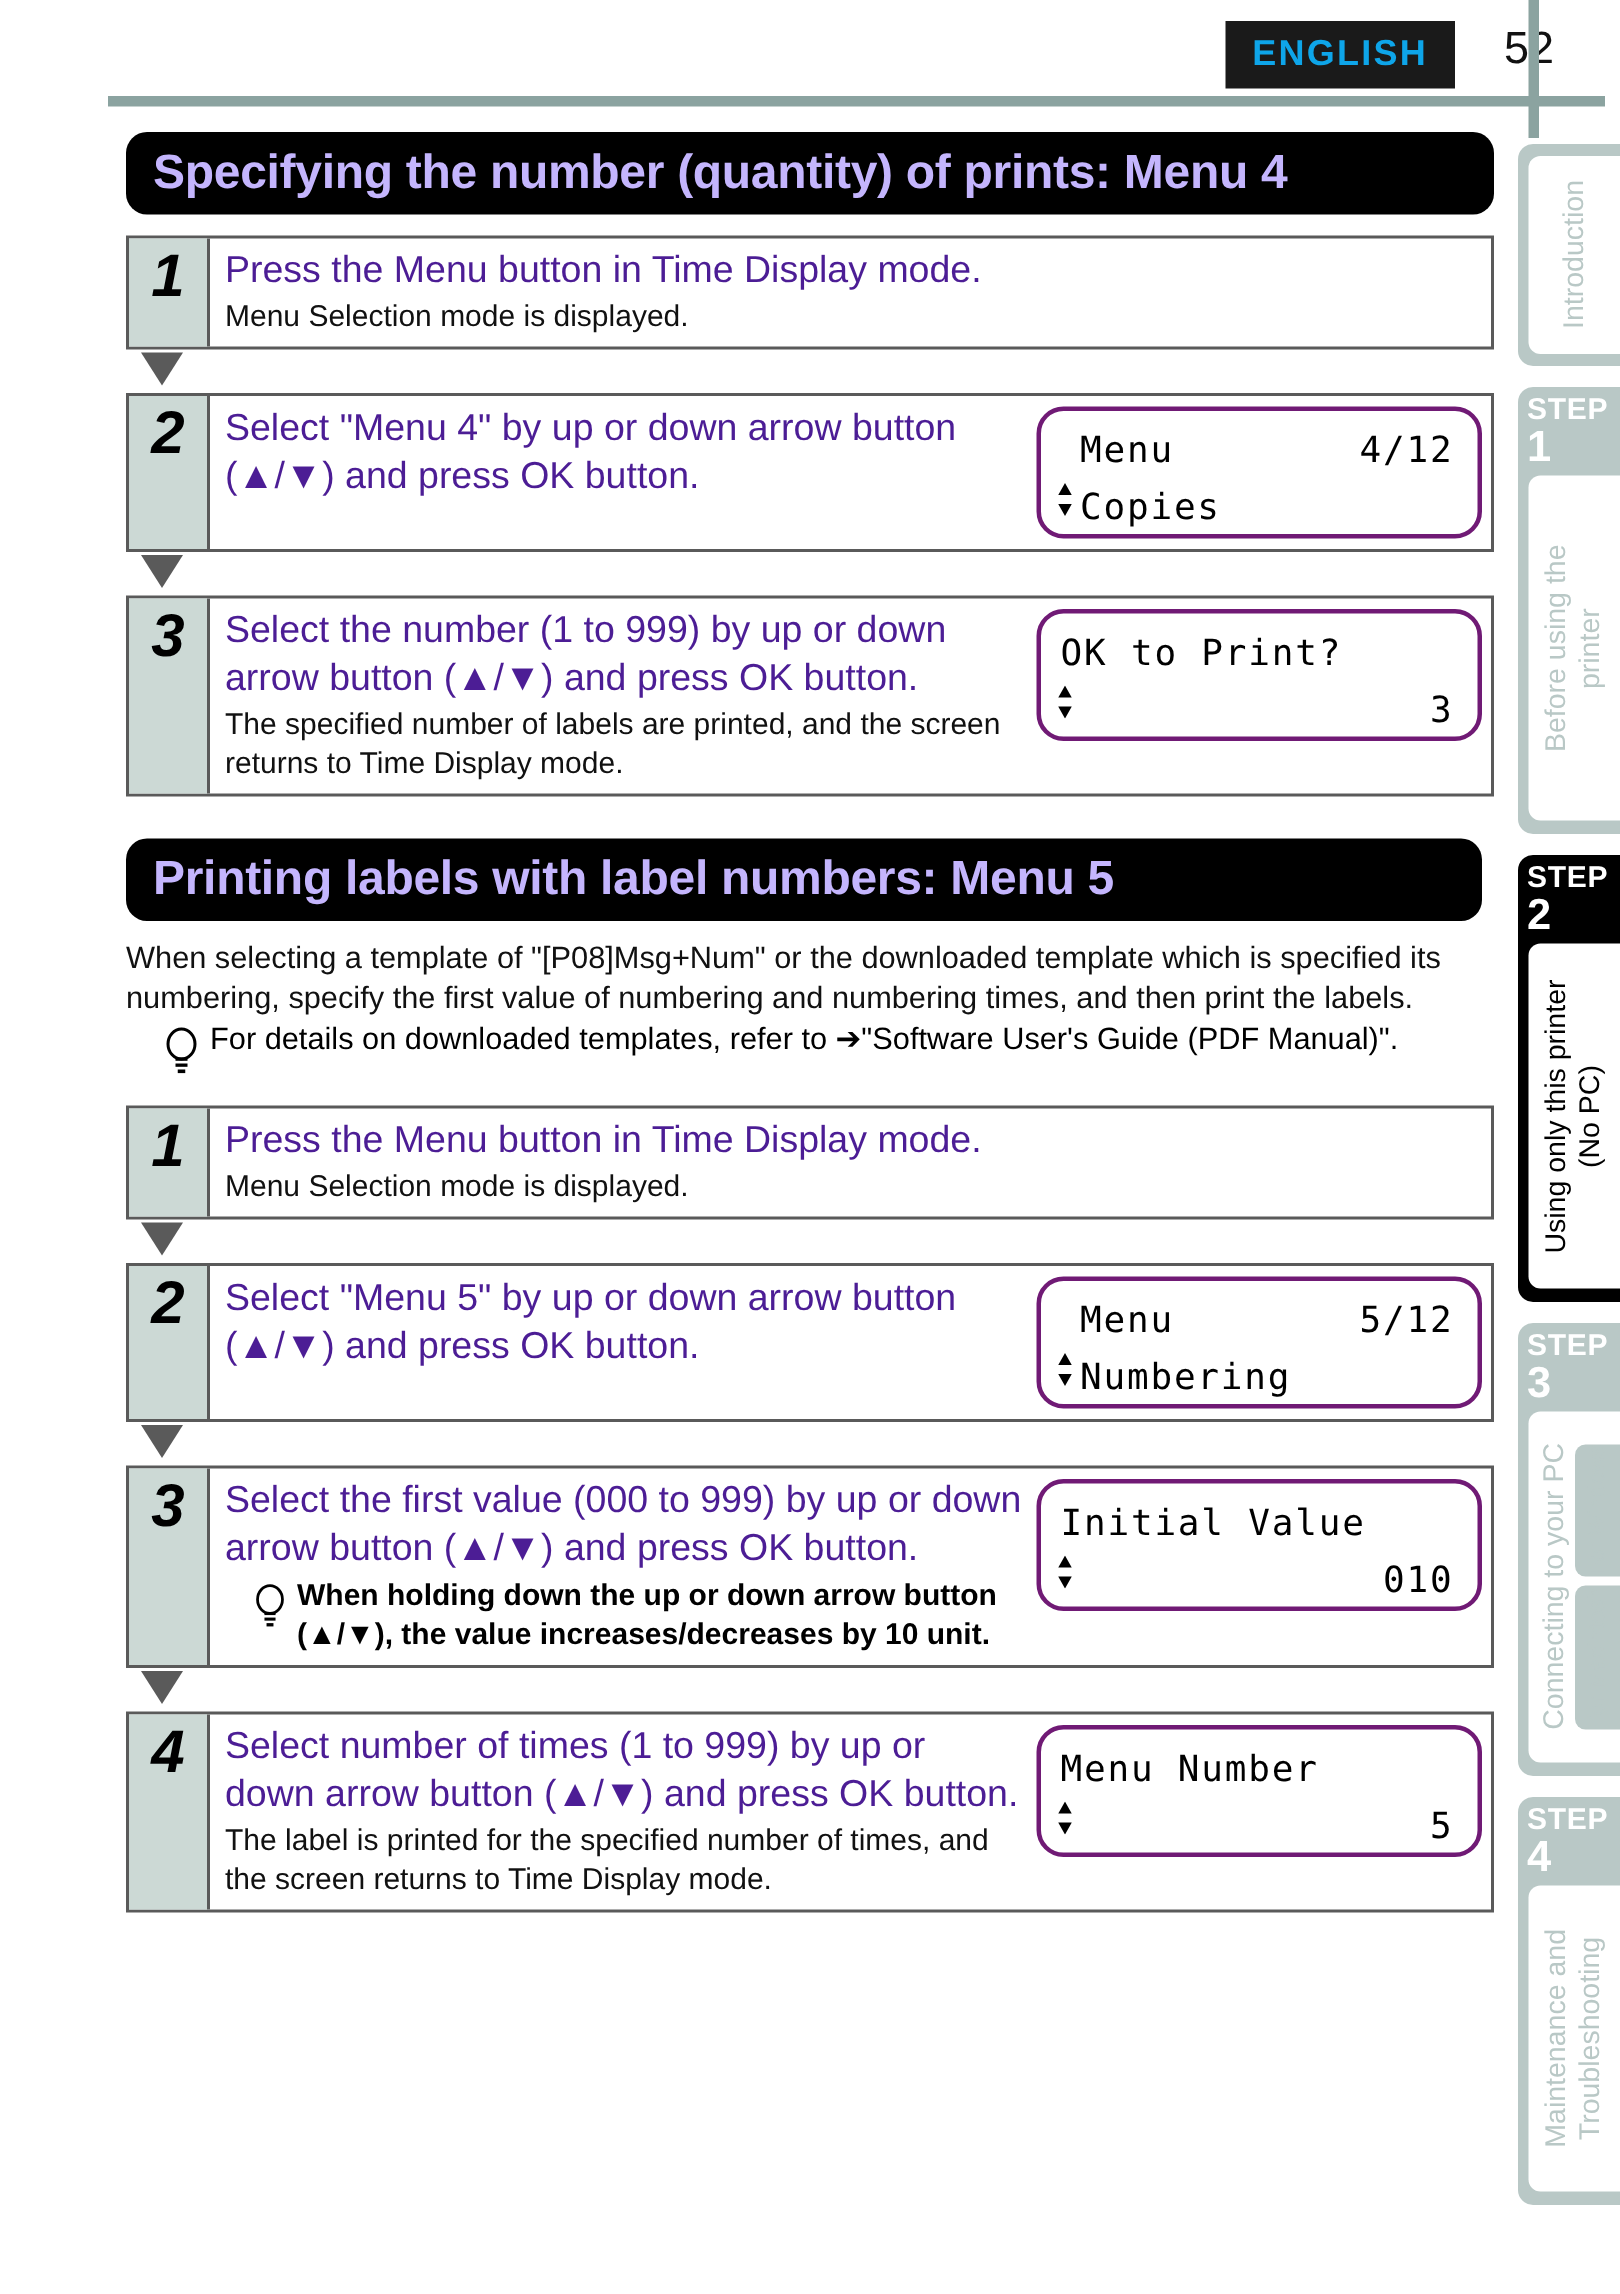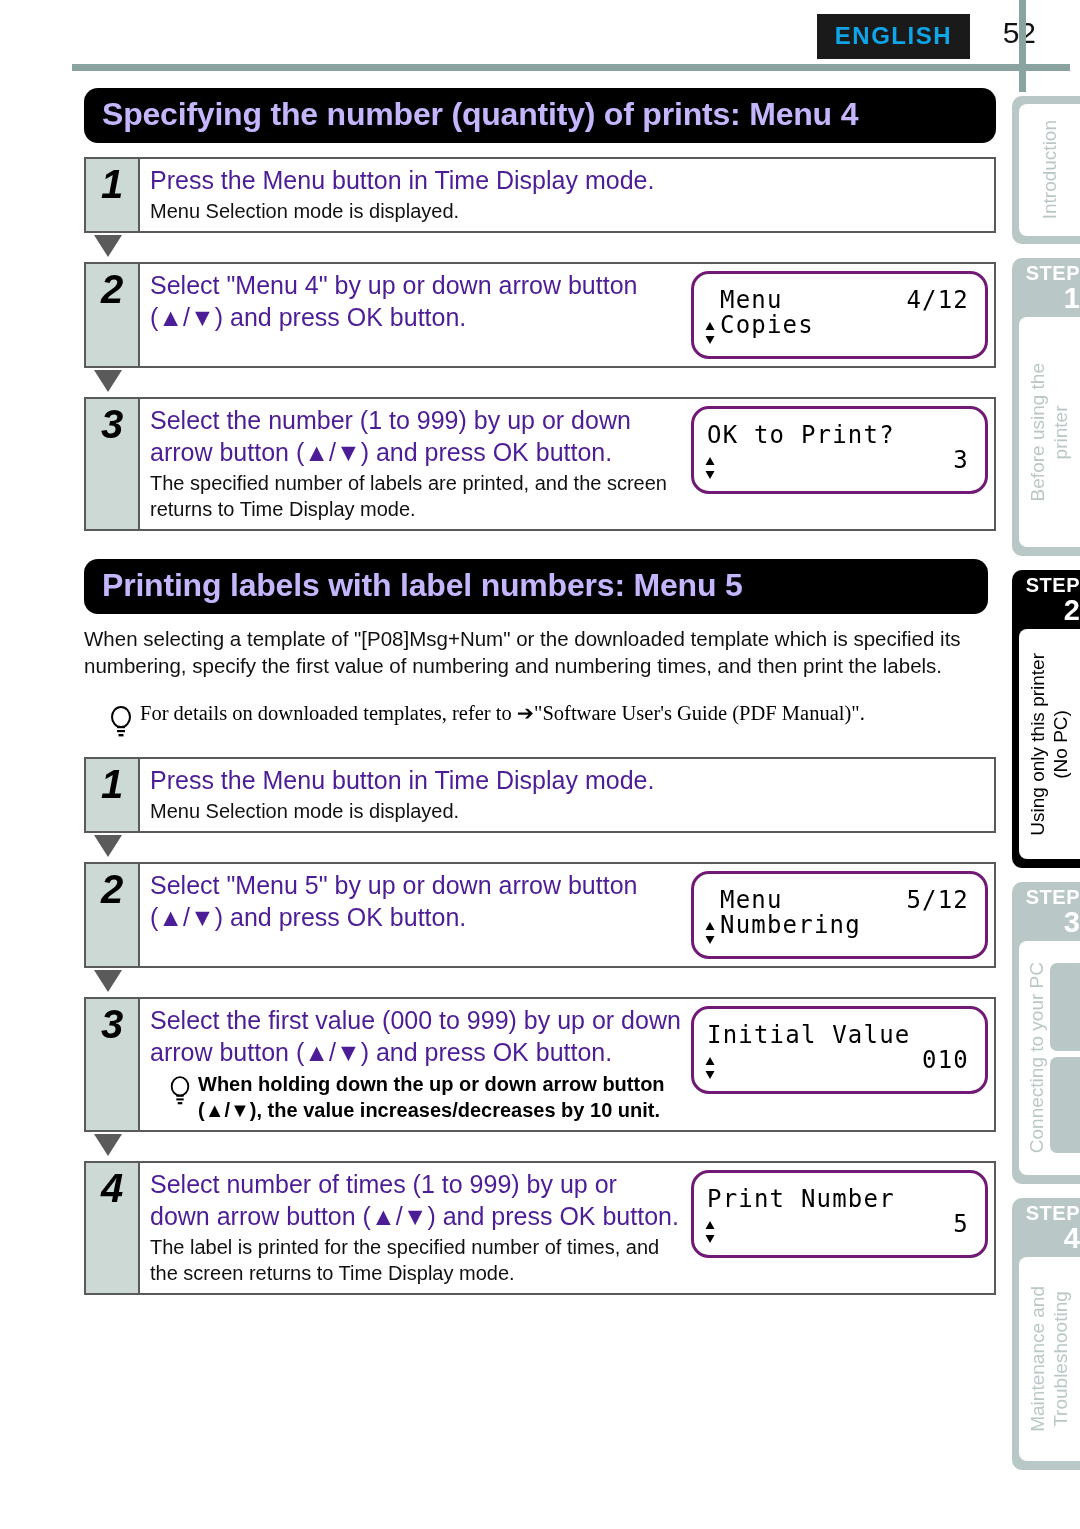--- a/index.html
+++ b/index.html
@@ -88,23 +88,22 @@
   
   .para {
     font-size: 20.5px;
     line-height: 1.33;
     margin-top: 11px;
     color: #111;
   }
   .note {
     display: flex;
     align-items: flex-start;
-    margin-top: 21px;
+    margin-top: 0;
     padding-left: 24px;
-    font-family: Liberation Serif, serif;
   }
   .note .bulb {
     flex: 0 0 auto;
     width: 26px;
     margin-right: 6px;
     margin-top: 5px;
   }
   .note .note-text {
     font-size: 20.5px;
     line-height: 1.33;
@@ -189,21 +188,21 @@
     right: 16px;
     display: flex;
     justify-content: space-between;
     align-items: baseline;
     font-size: 24px;
     letter-spacing: 1.2px;
     line-height: 1;
     white-space: pre;
   }
   .lcd-row.r1 { top: 14px; }
-  .lcd-row.r2 { top: 39px; text-align: center; }
+  .lcd-row.r2 { top: 52px; text-align: center; }
   .lcd-row.center { justify-content: flex-start; }
   .lcd-l { }
   .lcd-r { }
   .lcd-arrow {
     position: absolute;
     left: 11px;
     width: 13px;
     font-size: 22px;
     line-height: 1;
   }
@@ -219,21 +218,21 @@
   }
   .tab {
     position: relative;
     border-radius: 10px 0 0 10px;
     box-sizing: border-box;
     overflow: hidden;
   }
   .tab-head {
     font-family: "Liberation Sans", sans-serif;
     font-weight: bold;
-    text-align: right;
+    text-align: left;
     padding: 5px 0 4px 6px;
     line-height: 1;
   }
   .tab-head .s { display: block; font-size: 20px; letter-spacing: 0.5px; }
   .tab-head .n { display: block; font-size: 29px; margin-top: 1px; }
   .tab-body {
     background: #ffffff;
     border-radius: 8px 0 0 8px;
     margin: 0 0 0 7px;
     display: flex;
@@ -485,21 +484,21 @@
 
     <div class="step">
       <div class="step-num">4</div>
       <div class="step-body">
         <div class="step-text">
           <div class="step-main">Select number of times (1 to 999) by up or down arrow button (▲/▼) and press OK button.</div>
           <div class="step-sub">The label is printed for the specified number of times, and the screen returns to Time Display mode.</div>
         </div>
         <div class="lcd">
           <div class="lcd-row r1 center">
-            <span class="lcd-l">Print Number</span>
+            <span class="lcd-l">Menu Number</span>
           </div>
           <div class="lcd-arrow r2">
             <svg viewBox="0 0 10 22" width="10" height="22">
                 <polygon points="5,0 9.5,8 0.5,8" fill="#000"></polygon>
                 <polygon points="5,22 9.5,14 0.5,14" fill="#000"></polygon>
               </svg>
           </div>
           <div class="lcd-row r2 pad">
             <span class="lcd-l"></span>
             <span class="lcd-r">5</span>

